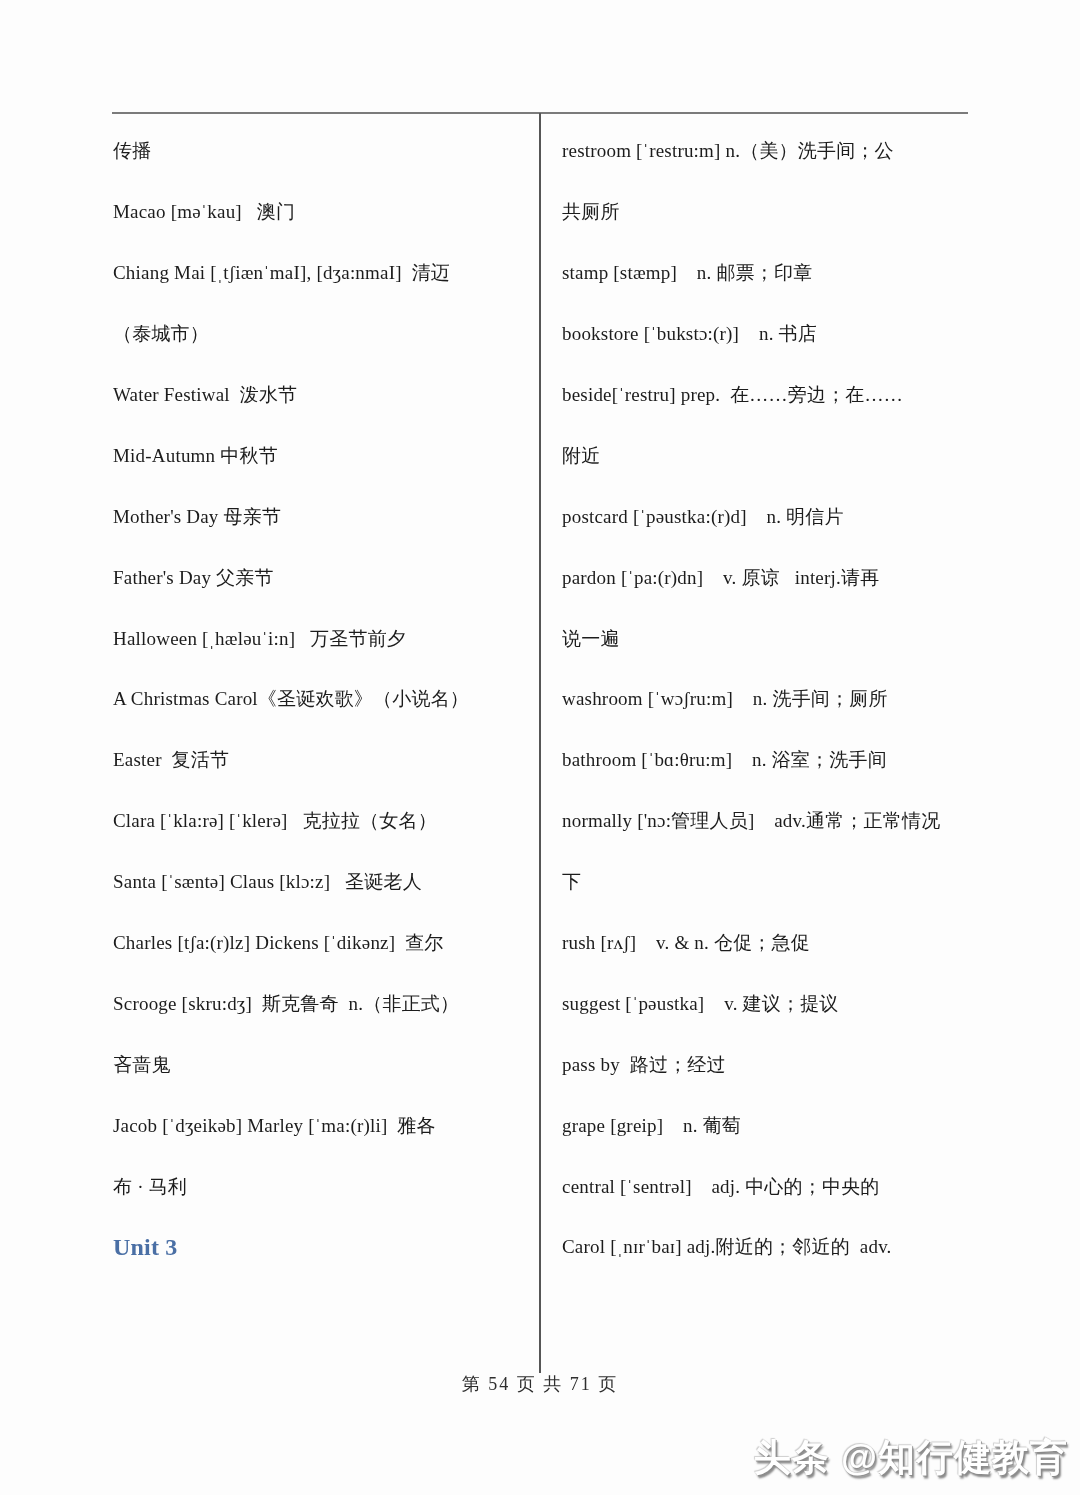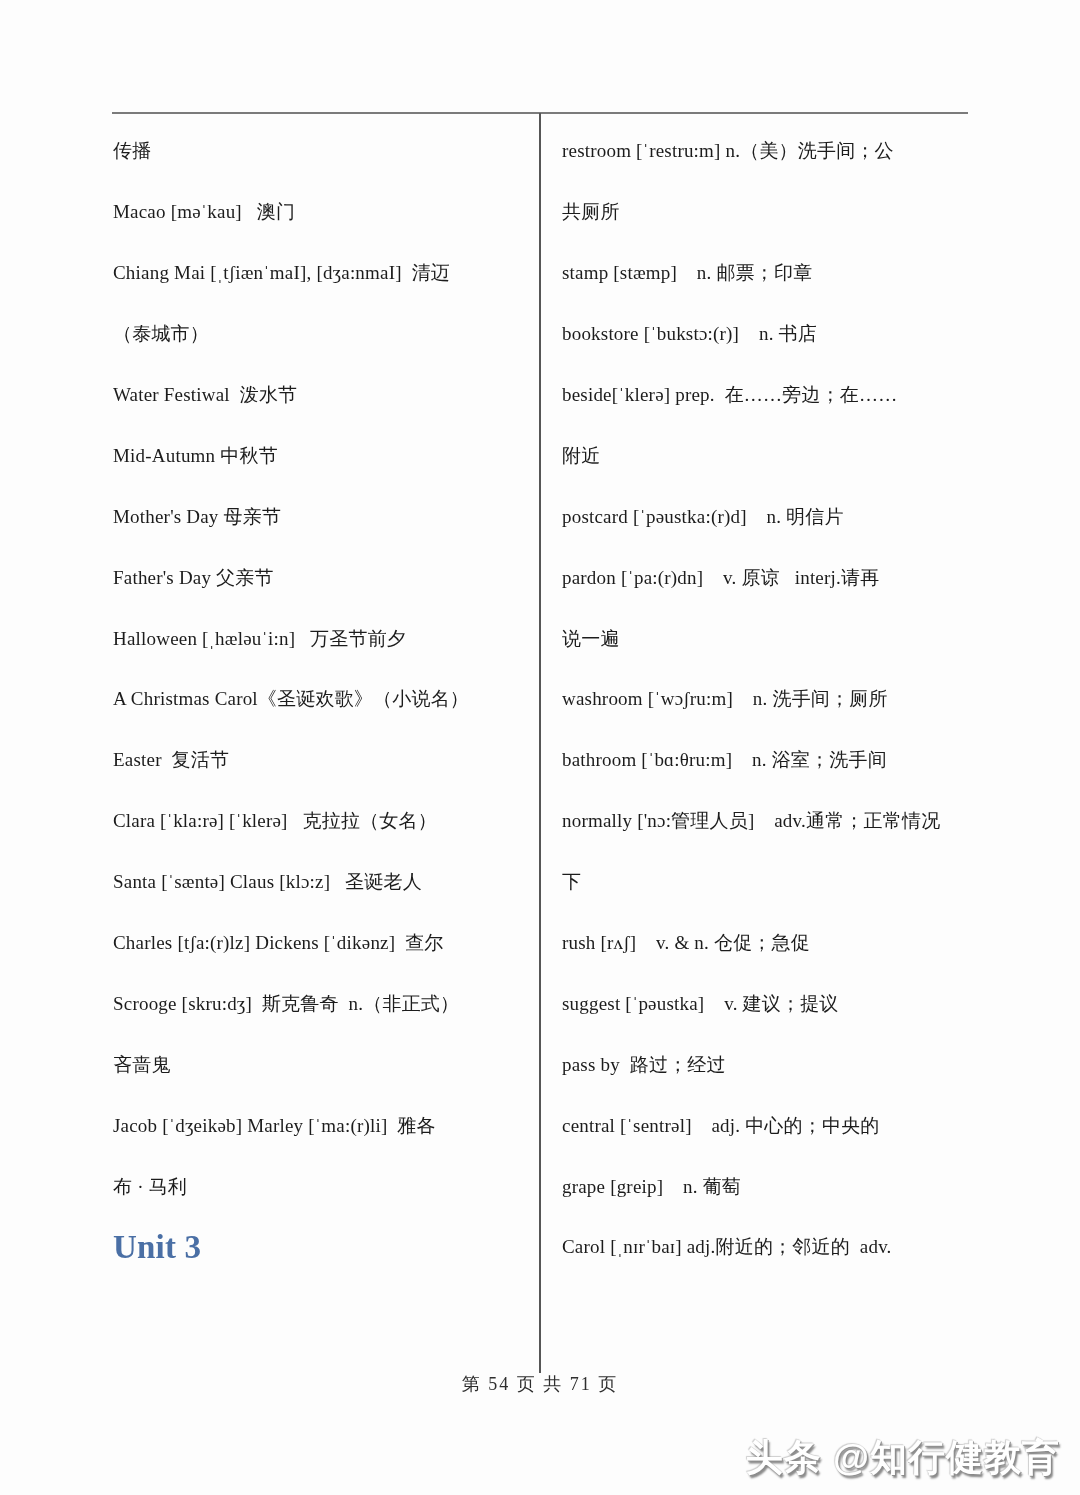--- a/index.html
+++ b/index.html
@@ -25,30 +25,30 @@
   .vline {
     height:60.9px;
     display:flex; align-items:center;
     font-size:19px;
     white-space:pre;
     letter-spacing:0.2px;
   }
   .vline.accent {
     color:var(--accent,#4a6fa5);
     font-weight:bold;
-    font-size:33px;
+    font-size:24px;
   }
   .footer {
     position:absolute; top:1372px; left:0; width:1080px;
     text-align:center;
     font-size:18px; color:#2e2e2e;
     letter-spacing:2px;
   }
   .watermark {
-    position:absolute; top:1433px; right:20px;
+    position:absolute; top:1433px; right:12px;
     font-family:"Liberation Sans","DejaVu Sans",sans-serif;
     font-weight:bold;
     font-size:37px;
     letter-spacing:1px;
     color:#ffffff;
     text-shadow:
       2px 3px 2px #8a8a8a,
       -1px -1px 1px #cfcfcf,
       1px 1px 0 #9a9a9a,
       0 0 1px #b5b5b5;
@@ -81,33 +81,33 @@
       <div class="vline">Jacob [ˈdʒeikəb] Marley [ˈma:(r)li]  雅各</div>
       <div class="vline">布 · 马利</div>
       <div class="vline accent">Unit 3</div>
     </div>
 
   <div class="col right">
       <div class="vline">restroom [ˈrestru:m] n.（美）洗手间；公</div>
       <div class="vline">共厕所</div>
       <div class="vline">stamp [stæmp]    n. 邮票；印章</div>
       <div class="vline">bookstore [ˈbukstɔ:(r)]    n. 书店</div>
-      <div class="vline">beside[ˈklerə] prep.  在……旁边；在……</div>
+      <div class="vline">beside[ˈrestru] prep.  在……旁边；在……</div>
       <div class="vline">附近</div>
       <div class="vline">postcard [ˈpəustka:(r)d]    n. 明信片</div>
       <div class="vline">pardon [ˈpa:(r)dn]    v. 原谅   interj.请再</div>
       <div class="vline">说一遍</div>
       <div class="vline">washroom [ˈwɔʃru:m]    n. 洗手间；厕所</div>
       <div class="vline">bathroom [ˈbɑ:θru:m]    n. 浴室；洗手间</div>
       <div class="vline">normally ['nɔ:管理人员]    adv.通常；正常情况</div>
       <div class="vline">下</div>
       <div class="vline">rush [rʌʃ]    v. &amp; n. 仓促；急促</div>
       <div class="vline">suggest [ˈpəustka]    v. 建议；提议</div>
       <div class="vline">pass by  路过；经过</div>
+      <div class="vline">grape [greip]    n. 葡萄</div>
       <div class="vline">central [ˈsentrəl]    adj. 中心的；中央的</div>
-      <div class="vline">grape [greip]    n. 葡萄</div>
       <div class="vline">Carol [ˌnɪrˈbaɪ] adj.附近的；邻近的  adv.</div>
     </div>
 
   <div class="footer">第 54 页 共 71 页</div>
 
   <div class="watermark">头条 @知行健教育</div>
 </div>
 
 </body></html>

